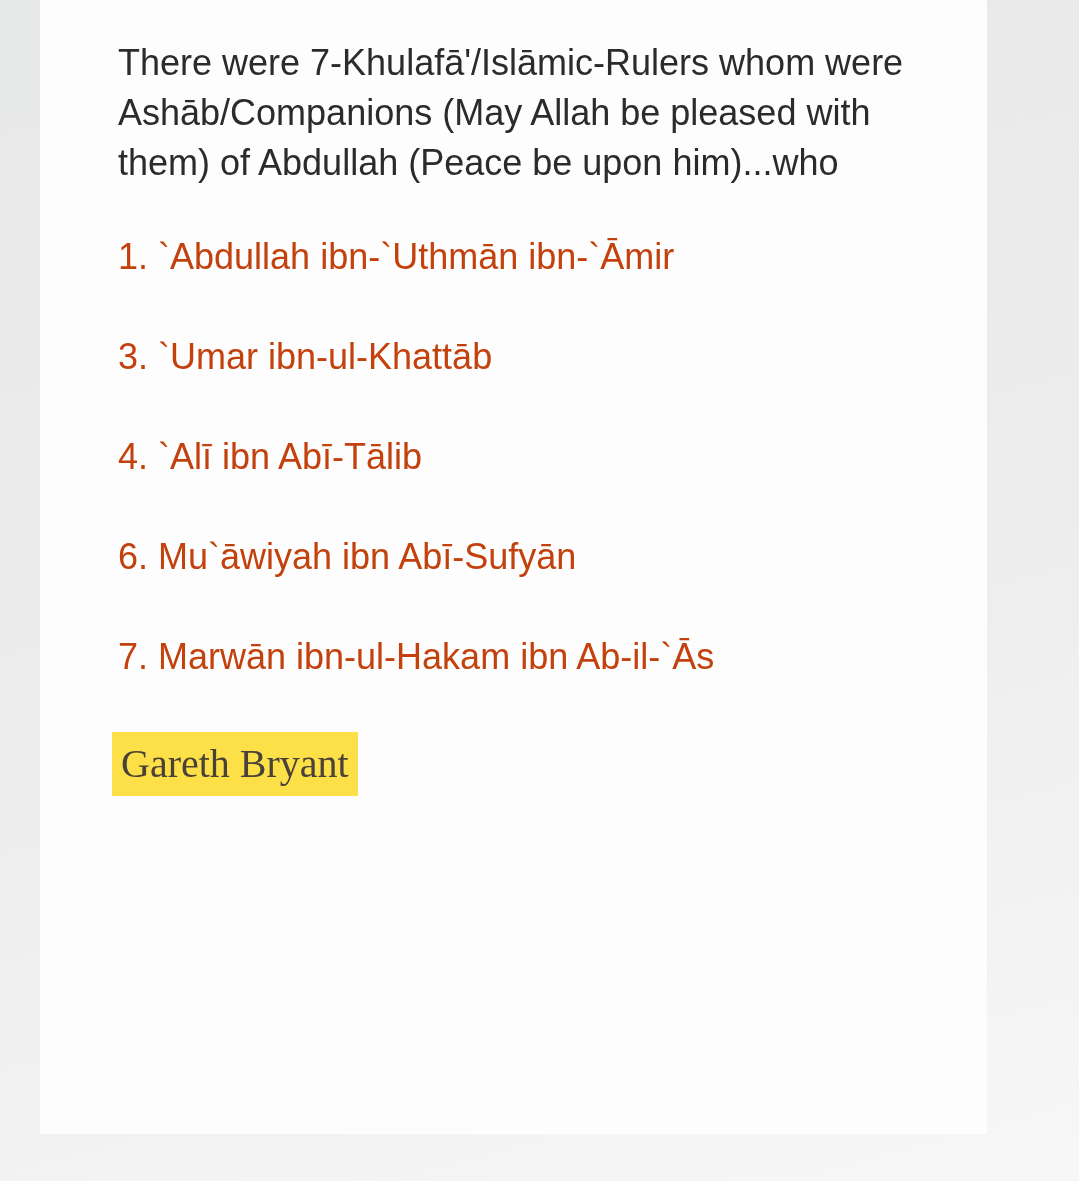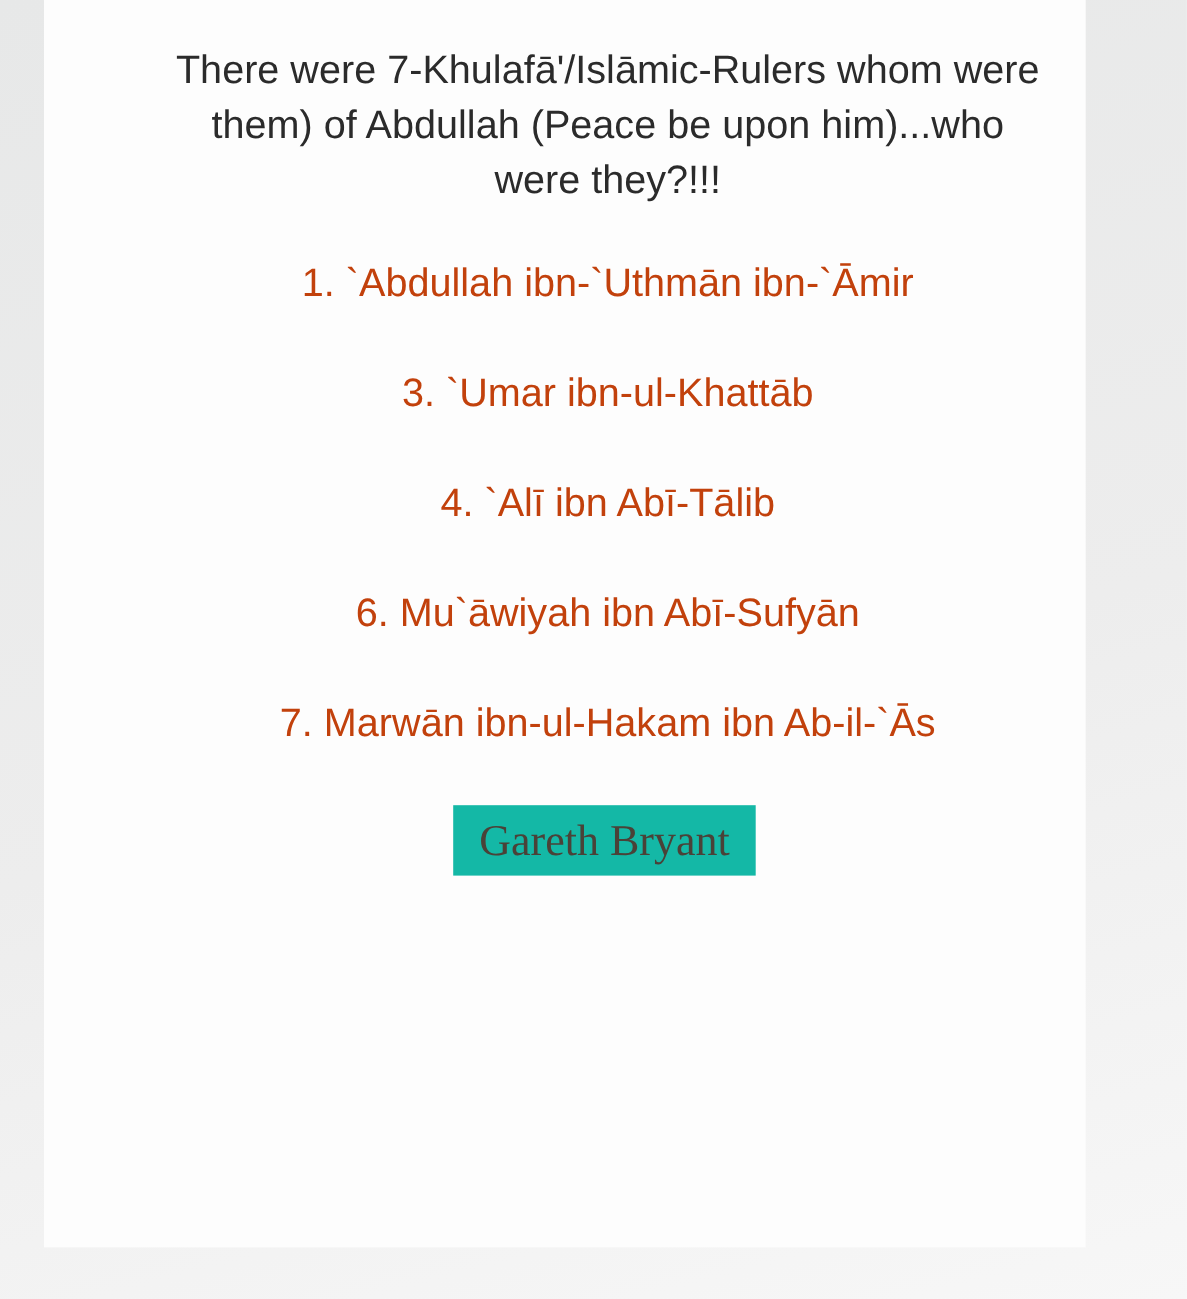--- a/index.html
+++ b/index.html
@@ -1,15 +1,15 @@
 <!DOCTYPE html>
 <html><head>
 <meta charset="utf-8">
 <style>
-  * { margin: 0; padding: 0; box-sizing: border-box; text-align: center; }
+  * { margin: 0; padding: 0; box-sizing: border-box; }
   html, body { width: 1079px; height: 1181px; }
   body {
     background: linear-gradient(165deg, #e7e8e8 0%, #ededed 55%, #f7f7f7 100%);
     font-family: "Liberation Sans", sans-serif;
     overflow: hidden;
     position: relative;
   }
   .card {
     position: absolute;
     left: 40px;
@@ -35,39 +35,39 @@
     line-height: 50px;
     color: #c2410c;
     margin-bottom: 50px;
     white-space: nowrap;
   }
   .author-row {
     margin-left: 72px;
   }
   .author-badge {
     display: inline-block;
-    background: #14b8a6;
+    background: #fde047;
     height: 64px;
     line-height: 64px;
-    padding: 0 24px;
+    padding: 0 9px;
     font-family: "Liberation Serif", "DejaVu Serif", serif;
     font-size: 40px;
     color: #4a4238;
     white-space: nowrap;
   }
 </style>
 </head>
 <body>
 
 <div class="card">
 
   <div class="intro">
     <div class="intro-line">There were 7-Khulafā'/Islāmic-Rulers whom were</div>
+    <div class="intro-line">Ashāb/Companions (May Allah be pleased with</div>
     <div class="intro-line">them) of Abdullah (Peace be upon him)...who</div>
-    <div class="intro-line">were they?!!!</div>
   </div>
 
   <div class="ruler-list">
     <div class="ruler-item">1. `Abdullah ibn-`Uthmān ibn-`Āmir</div>
     <div class="ruler-item">3. `Umar ibn-ul-Khattāb</div>
     <div class="ruler-item">4. `Alī ibn Abī-Tālib</div>
     <div class="ruler-item">6. Mu`āwiyah ibn Abī-Sufyān</div>
     <div class="ruler-item">7. Marwān ibn-ul-Hakam ibn Ab-il-`Ās</div>
   </div>
 

